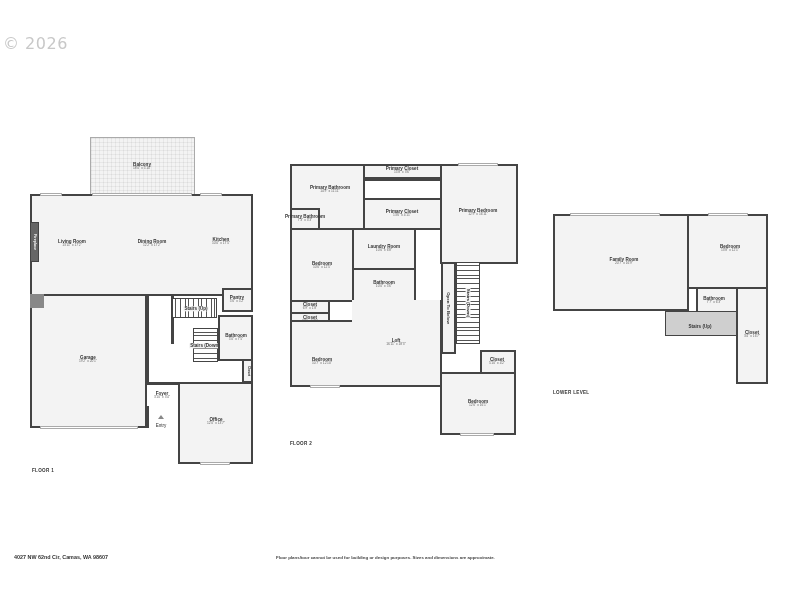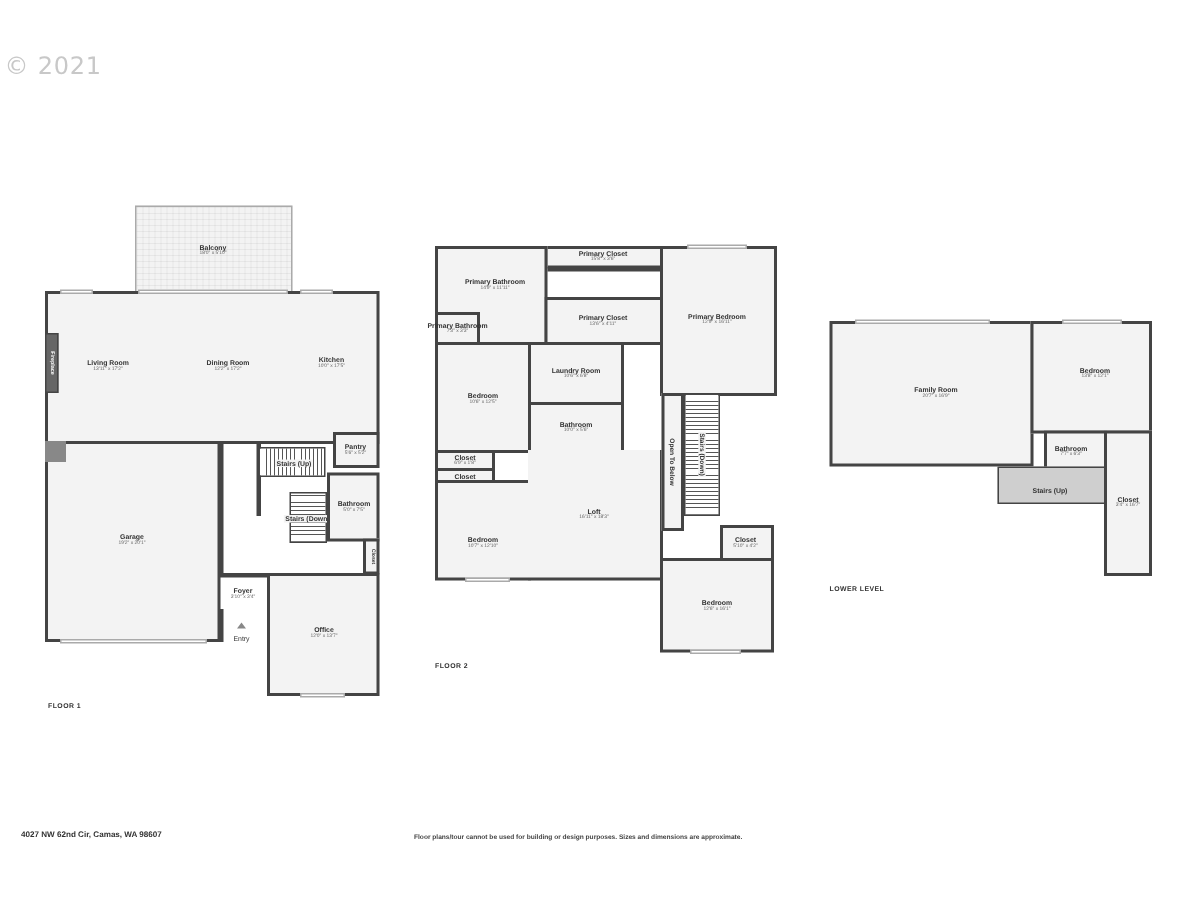--- a/index.html
+++ b/index.html
@@ -21,21 +21,21 @@
   .stairs{position:absolute;box-sizing:border-box;border:1.5px solid #444;
     background:repeating-linear-gradient(90deg,#fff 0 2px,#555 2px 2.6px);}
   .stairs.v{background:repeating-linear-gradient(0deg,#fff 0 2px,#555 2px 2.6px);}
   .stairs-gray{position:absolute;background:#cfcfcf;border:1.5px solid #444;box-sizing:border-box;}
   .window{position:absolute;background:#fff;border:0.6px solid #aaa;box-sizing:border-box;}
   .fp-dark{position:absolute;background:#666;border:1px solid #444;box-sizing:border-box;}
 </style>
 </head>
 <body>
 
-<div class="wm">© 2021</div>
+<div class="wm">© 2026</div>
 
 <div>
 
   <div class="balcony" style="left:90px;top:137px;width:105px;height:58px;"></div>
   <div class="lbl" style="left:142px;top:167px;">
     <span class="n">Balcony</span>
     <span class="d">18'0" x 5'10"</span>
   </div>
 
   <div class="room" style="left:30px;top:194px;width:223px;height:102px;"></div>

